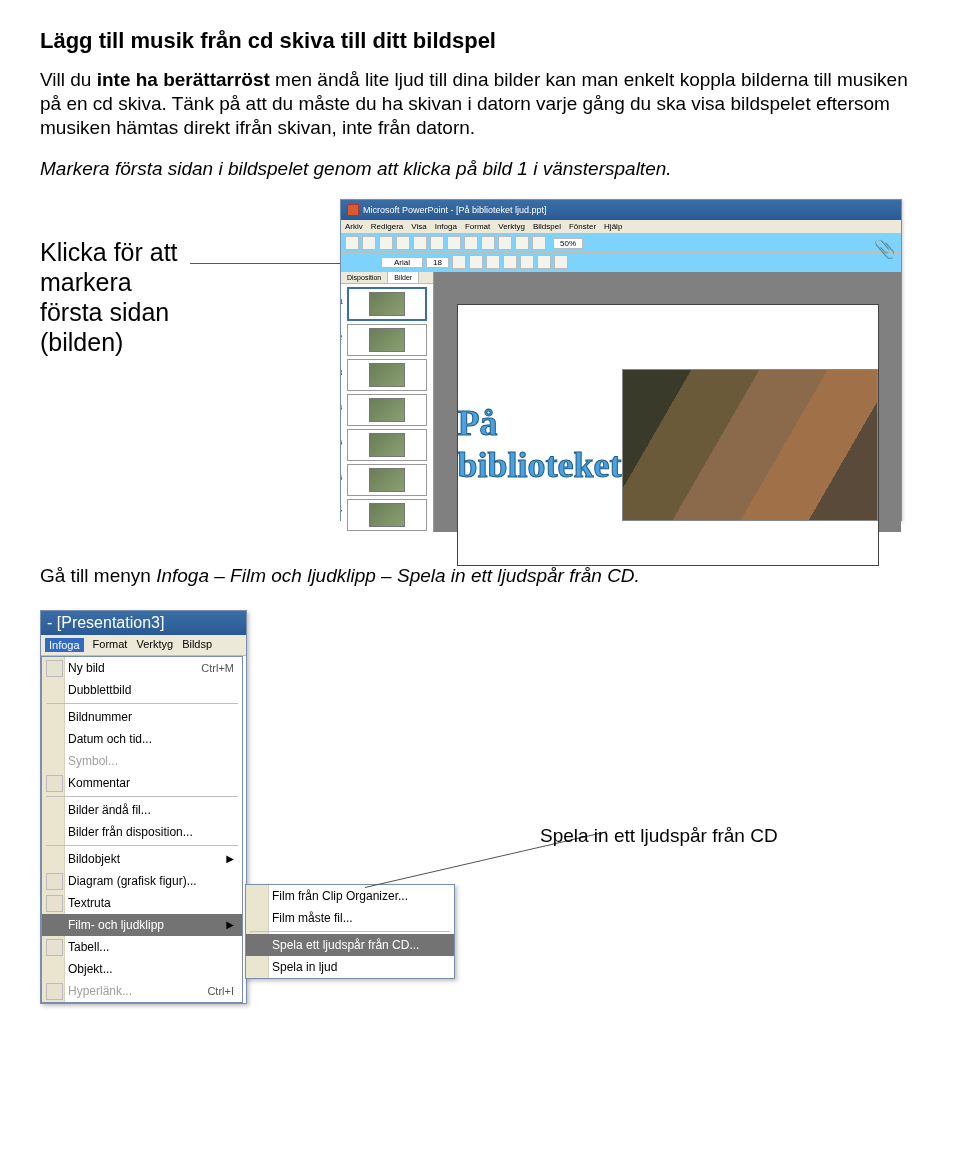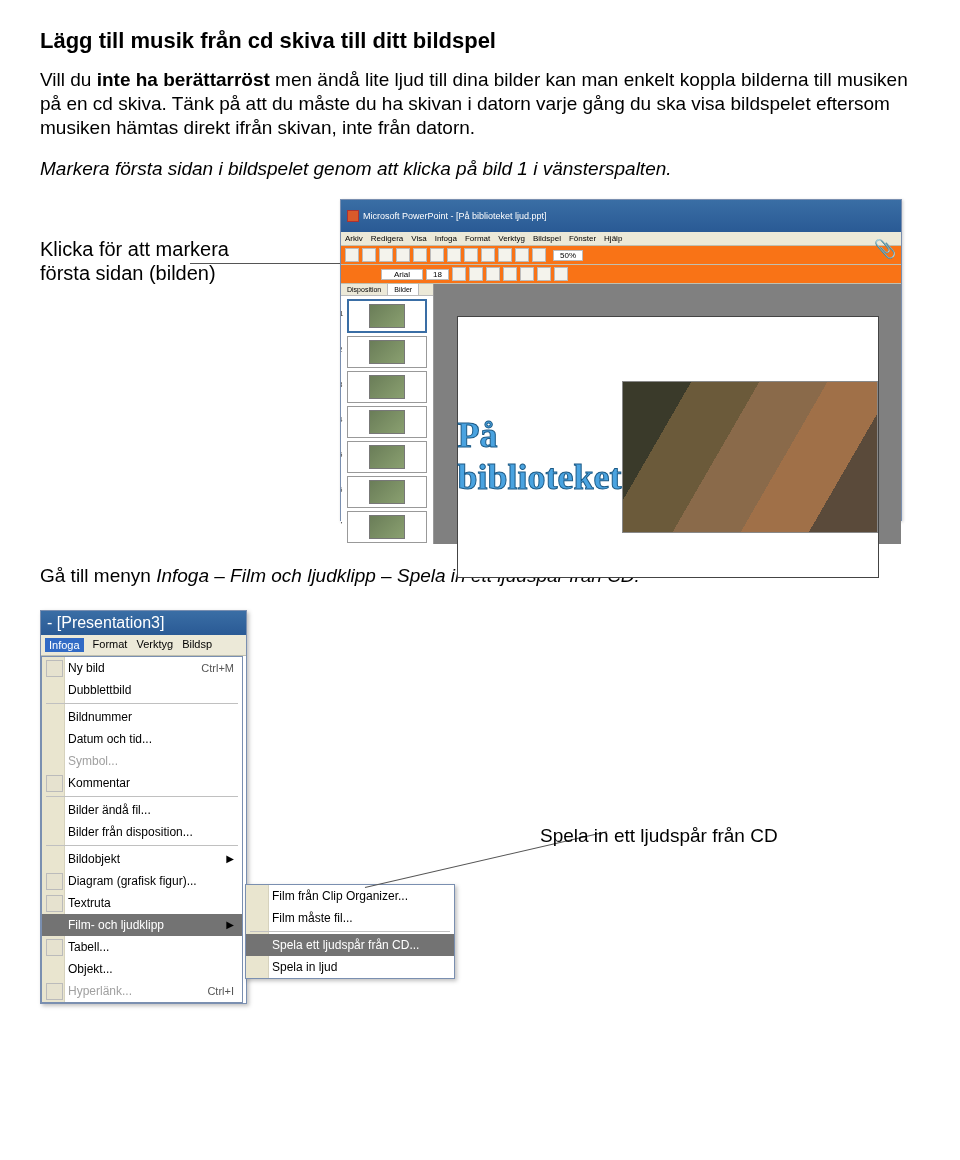--- a/index.html
+++ b/index.html
@@ -13,50 +13,50 @@
     background: #fff;
   }
   h2 {
     font-size: 22px;
     font-weight: bold;
     margin: 0 0 14px 0;
   }
   .para1 { margin: 0 0 18px 0; line-height: 1.25; }
   .para2 { margin: 0 0 18px 0; font-style: italic; line-height: 1.25; }
   .figwrap { position: relative; margin: 10px 0 30px 0; height: 330px; }
-  .callout1 { position: absolute; left: 0; top: 38px; font-size: 20px; line-height: 1.2; width: 210px; }
+  .callout1 { position: absolute; left: 0; top: 38px; font-size: 25px; line-height: 1.2; width: 210px; }
   .arrow-line { position: absolute; left: 150px; top: 64px; width: 210px; height: 1px; background: #555; }
   .ppt-window {
     position: absolute;
     left: 300px; top: 0;
     width: 560px; height: 320px;
     border: 1px solid #7a8fb0;
     background: #ece9d8;
     font-size: 8px;
     box-shadow: 1px 1px 3px rgba(0,0,0,.2);
   }
   .titlebar {
     background: linear-gradient(#3a6ea5,#2a5a95);
     color: #fff;
-    padding: 10px 6px;
+    padding: 4px 6px;
     display: flex;
     align-items: center;
     gap: 4px;
     font-size: 9px;
   }
   .ppt-menubar {
     background: #ece9d8;
     border-bottom: 1px solid #c0c0b0;
     padding: 2px 4px;
     display: flex;
     gap: 8px;
   }
   .ppt-menubar span { font-size: 8px; color: #000; }
   .ppt-toolbar {
-    background: #f97316;
+    background: #7dd3fc;
     border-bottom: 1px solid #c0c0b0;
     height: 18px;
     display:flex; align-items:center; gap:3px; padding:0 4px;
   }
   .tb-btn { width:12px; height:12px; background:#f4f3ec; border:1px solid #bbb; }
   .ppt-body { display:flex; height: calc(100% - 60px); background:#808080; }
   .thumbcol {
     width: 92px;
     background:#fff;
     border-right:1px solid #999;

